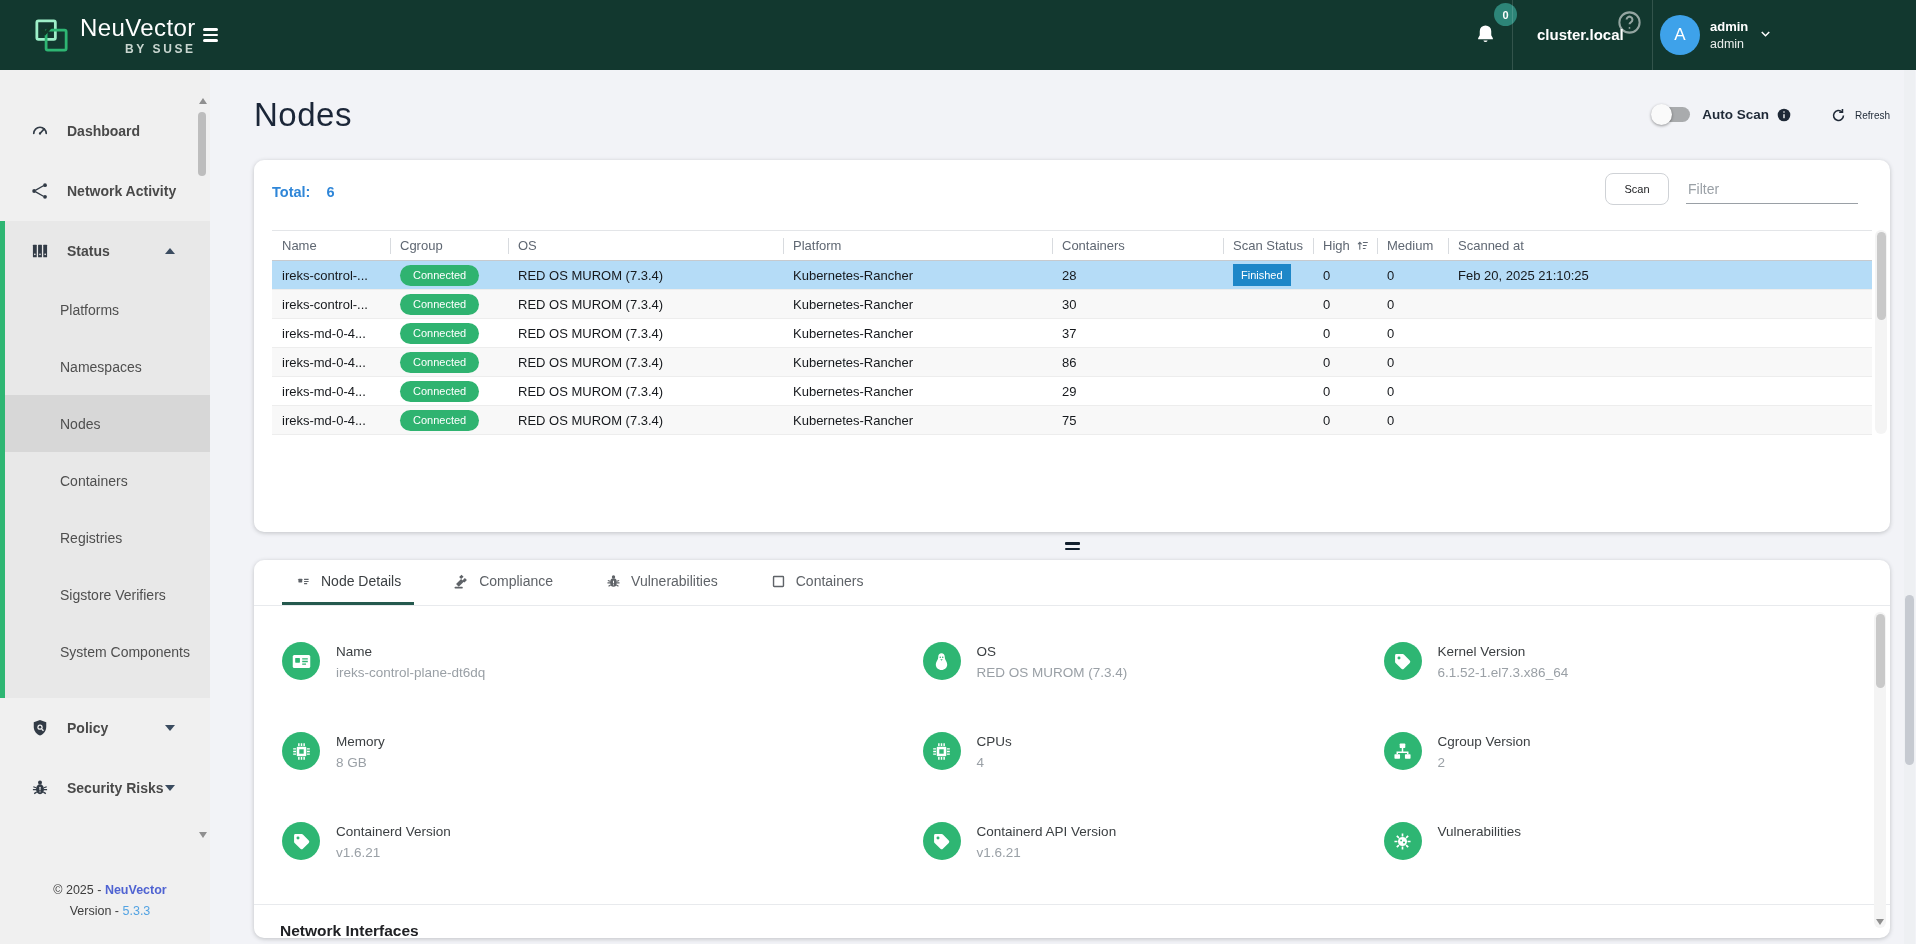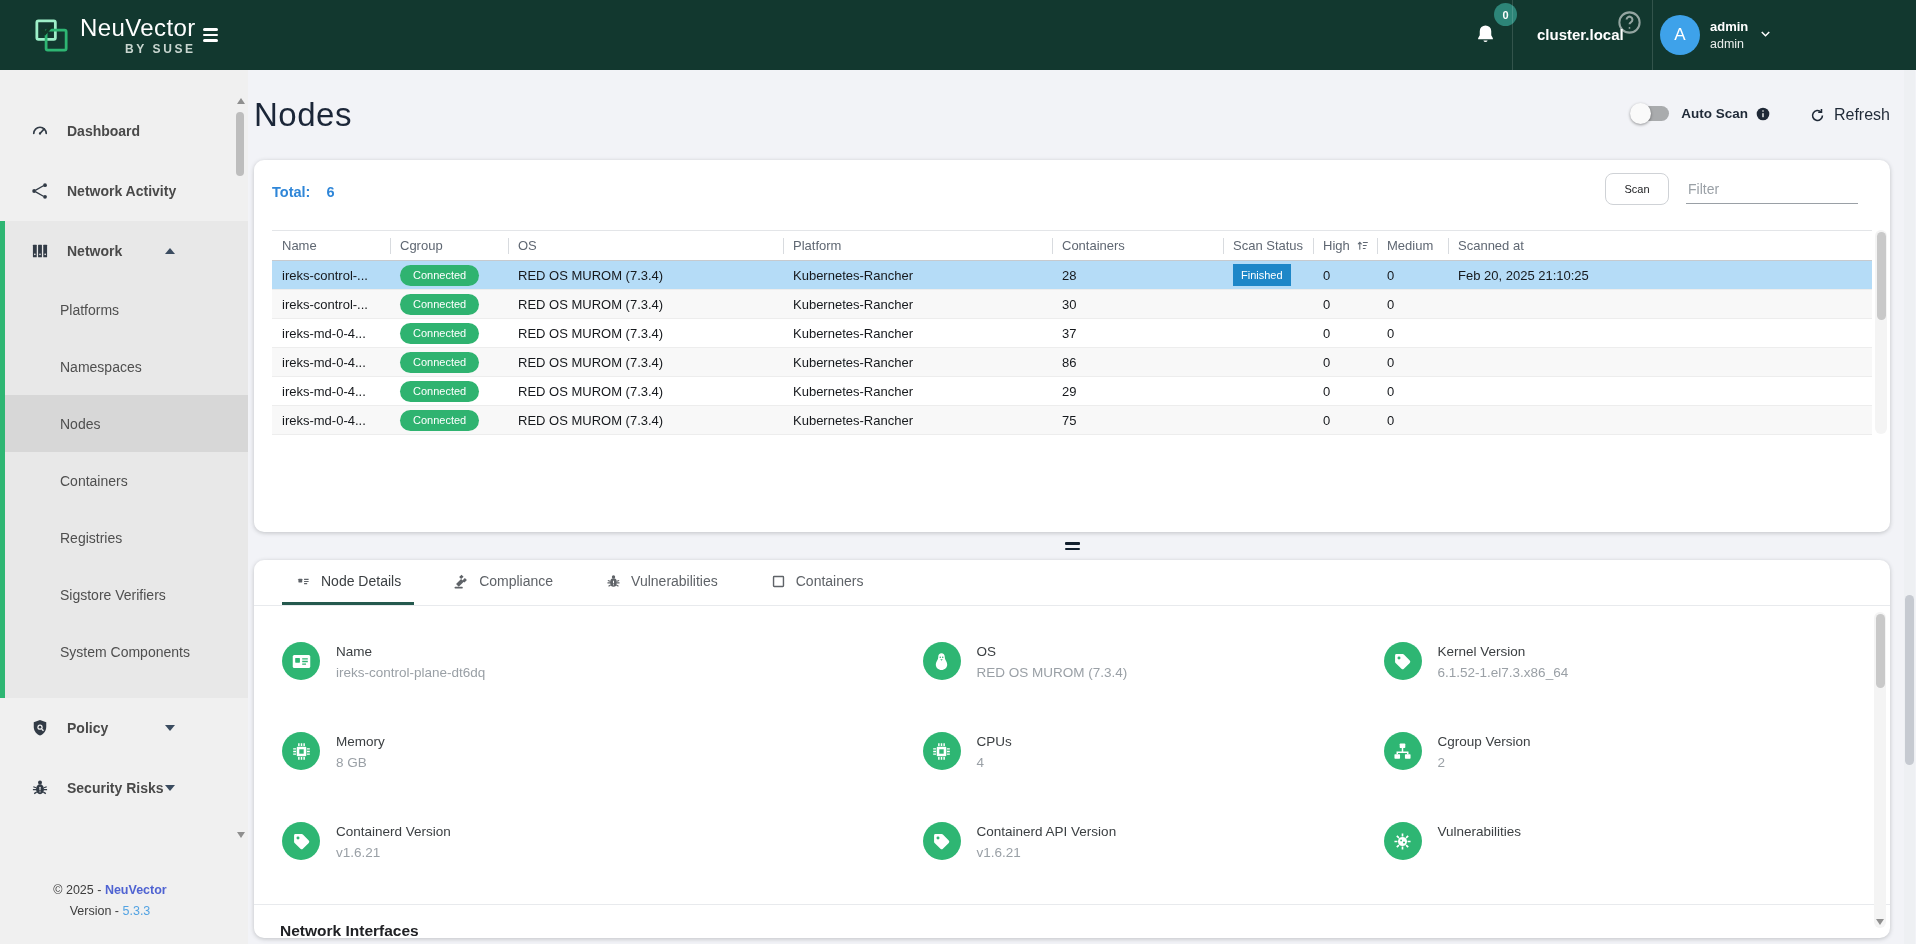--- a/index.html
+++ b/index.html
@@ -24,21 +24,21 @@
   .help { position:absolute; left:1616px; top:9px; cursor:pointer; }
   .help svg { width:27px; height:27px; stroke:rgba(255,255,255,.55); }
   .user-menu { position:absolute; left:1660px; top:0; height:70px; display:flex; align-items:center; gap:10px; cursor:pointer; }
   .avatar { width:40px; height:40px; border-radius:50%; background:var(--avatar_blue,#3ea2ea); color:#fff; font-size:17px; display:flex; align-items:center; justify-content:center; }
   .user-names { display:flex; flex-direction:column; gap:5px; }
   .user-names .uname { color:#fff; font-size:13px; font-weight:600; line-height:13px; }
   .user-names .role { color:#e8edeb; font-size:12.5px; font-weight:400; line-height:12px; }
   .chev svg { width:15px; height:15px; stroke:#fff; }
 
   
-  .sidebar { position:absolute; left:0; top:70px; width:248px; bottom:0; background:#f0f0f0; z-index:5; }
+  .sidebar { position:absolute; left:0; top:70px; width:210px; bottom:0; background:#f0f0f0; z-index:5; }
   #sidebar-nav { padding-top:31px; }
   .nav-item { height:60px; display:flex; align-items:center; padding-left:30px; gap:17px; cursor:pointer; position:relative; }
   .nv-icon { color:#323b46; display:flex; }
   .nv-icon svg { width:20px; height:20px; }
   .nav-label { font-size:14px; font-weight:700; color:#494949; }
   .caret { position:absolute; left:165px; width:0; height:0; border-left:5px solid transparent; border-right:5px solid transparent; }
   .caret.up { border-bottom:6px solid #3b4c60; }
   .caret.down { border-top:6px solid #3b4c60; }
   .assets-section { background:#e8e8e8; border-left:5px solid var(--accent,#2eb673); padding-bottom:18px; }
   .assets-section .nav-item { padding-left:25px; }
@@ -57,21 +57,21 @@
   
   .main { position:absolute; left:232px; top:70px; right:0; bottom:0; background:#f2f3f7; padding:0 26px 0 22px; overflow:hidden; }
   .title-row { height:90px; display:flex; align-items:center; justify-content:space-between; }
   h1 { font-size:33px; font-weight:300; color:#1b2638; letter-spacing:.5px; }
   .title-actions { display:flex; align-items:flex-start; }
   .toggle { width:36px; height:15px; border-radius:8px; background:#a9abad; position:relative; cursor:pointer; margin-right:12px; }
   .toggle .knob { position:absolute; left:-3px; top:-3px; width:21px; height:21px; border-radius:50%; background:#fafafa; box-shadow:0 1px 3px rgba(0,0,0,.4); }
   .auto-scan-label { font-size:13.5px; font-weight:700; color:#1f2937; margin-right:7px; }
   .info-icon { display:flex; cursor:pointer; }
   .info-icon svg { width:16px; height:16px; fill:#1f2937; }
-  .refresh-btn { display:flex; align-items:center; gap:8px; margin-left:38px; cursor:pointer; font-size:16px; color:#1f2937; background:none; border:none; }
+  .refresh-btn { display:flex; align-items:center; gap:8px; margin-left:38px; cursor:pointer; font-size:10px; color:#1f2937; background:none; border:none; }
   .refresh-btn svg { width:17px; height:17px; stroke:#1f2937; }
 
   .card { background:#fff; border-radius:10px; box-shadow:0 1px 4px rgba(60,64,67,.28); position:relative; }
   .table-card { height:372px; }
   .total { position:absolute; left:18px; top:24px; font-size:14.5px; font-weight:700; color:var(--link_blue,#2f86d8); }
   .total b { margin-left:16px; }
   .scan-btn { position:absolute; right:221px; top:13px; width:64px; height:32px; border:1px solid #cfd2d6; border-radius:8px; background:#fff; font-size:11px; color:#202124; cursor:pointer; }
   .filter { position:absolute; right:32px; top:15px; width:172px; border:none; border-bottom:1px solid #9aa0a6; background:transparent; font-size:14px; padding:6px 2px; color:#202124; outline:none; }
   .filter::placeholder { color:#9aa0a6; }
   table { position:absolute; top:70px; left:18px; width:1600px; border-collapse:collapse; table-layout:fixed; }
@@ -197,21 +197,21 @@
           <span class="nv-icon">
             <svg viewBox="0 0 24 24" fill="currentColor">
               <rect x="3.5" y="4.5" width="4.6" height="15" rx="0.6"></rect>
               <rect x="9.7" y="4.5" width="4.6" height="15" rx="0.6"></rect>
               <rect x="15.9" y="4.5" width="4.6" height="15" rx="0.6"></rect>
               <circle cx="5.8" cy="16" r="1" fill="#f0f0f0"></circle>
               <circle cx="12" cy="16" r="1" fill="#f0f0f0"></circle>
               <circle cx="18.2" cy="16" r="1" fill="#f0f0f0"></circle>
             </svg>
           </span>
-          <span class="nav-label">Network</span>
+          <span class="nav-label">Status</span>
           <span class="caret up"></span>
         </div>
         <div class="nav-sub">
           <span>Platforms</span>
         </div>
         <div class="nav-sub">
           <span>Namespaces</span>
         </div>
         <div class="nav-sub active">
           <span>Nodes</span>

